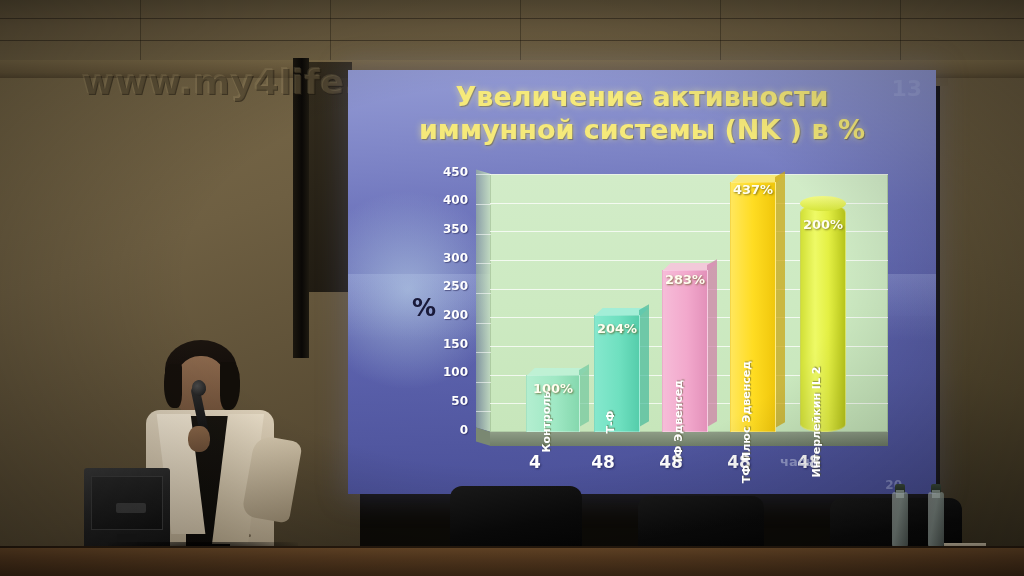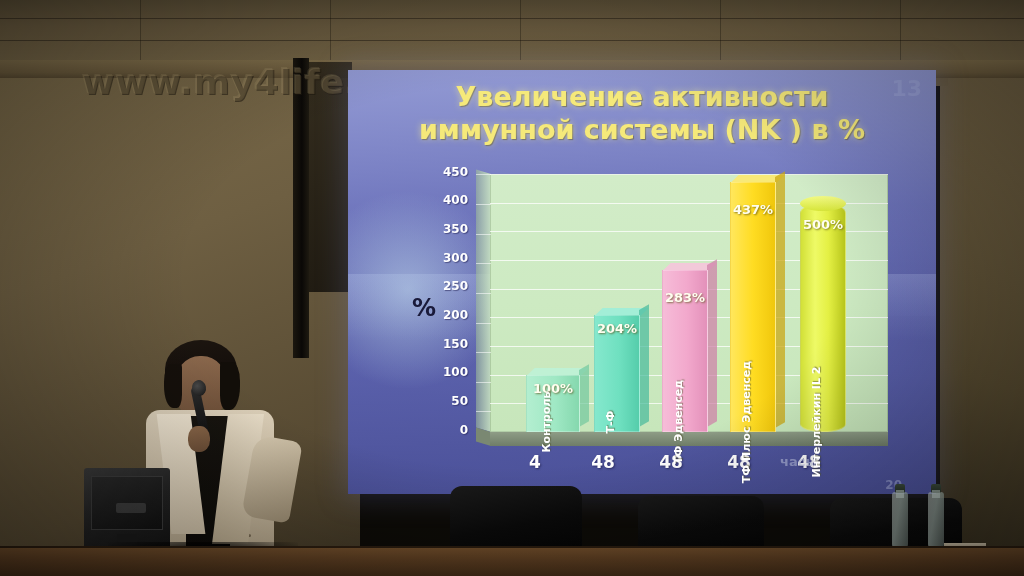--- a/index.html
+++ b/index.html
@@ -430,36 +430,36 @@
             <div class="right-face" style="background:#49bb9c"></div>
             <div class="body" style="background:linear-gradient(90deg,#85e8cd,#6fe0c0 55%,#55cdab)"></div>
             <div class="value" style="top:6px">204%</div>
             <div class="vlabel">Т-Ф</div>
           </div>
 
           <div class="bar" style="left:172px; width:46px; height:162px;">
             <div class="top-face" style="background:#f8c3dd"></div>
             <div class="right-face" style="background:#cf7fa8"></div>
             <div class="body" style="background:linear-gradient(90deg,#f6bcd8,#f2a8cc 55%,#e391ba)"></div>
-            <div class="value" style="top:20px">283%</div>
+            <div class="value" style="top:2px">283%</div>
             <div class="vlabel">ТФ Эдвенсед</div>
           </div>
 
           <div class="bar" style="left:240px; width:46px; height:250.5px;">
             <div class="top-face" style="background:#ffe96a"></div>
             <div class="right-face" style="background:#c9a50f"></div>
             <div class="body" style="background:linear-gradient(90deg,#ffe75c,#ffdc22 50%,#f0c70c)"></div>
-            <div class="value" style="top:20px">437%</div>
+            <div class="value" style="top:0">437%</div>
             <div class="vlabel">ТФ Плюс Эдвенсед</div>
           </div>
 
           <div class="bar cyl" style="left:310px; width:46px; height:229.3px;">
             <div class="body" style="background:linear-gradient(90deg,#d2e038 0%,#eefa66 32%,#e4f044 62%,#b9c71c 100%)"></div>
             <div class="cap" style="background:linear-gradient(180deg,#f3fb85,#d6e53a)"></div>
-            <div class="value" style="top:14px">500%</div>
+            <div class="value" style="top:14px">200%</div>
             <div class="vlabel">Интерлейкин IL 2</div>
           </div>
 
         </div>
       </div>
 
       <div class="xlabels">
         <div class="xlabel" style="left:36px;  width:46px;">4</div>
         <div class="xlabel" style="left:104px; width:46px;">48</div>
         <div class="xlabel" style="left:172px; width:46px;">48</div>

